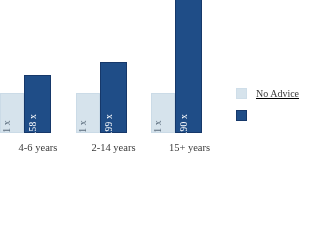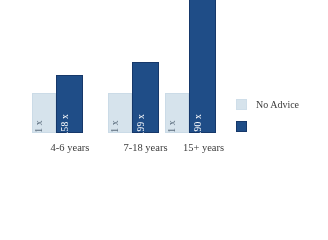--- a/index.html
+++ b/index.html
@@ -14,21 +14,20 @@
     position:absolute;inset:0;
     width:328px;height:160px;
     overflow:hidden;
   }
   
   .plot{
     position:absolute;
     left:0;top:0;
     width:228px;height:160px;
     overflow:hidden;
-    margin-left:32px;
   }
   .group{
     position:absolute;
     bottom:0;
     height:160px;
   }
   .bars{
     position:absolute;
     left:0;
     bottom:27px;   
@@ -73,22 +72,23 @@
   }
   
   .legend{
     position:absolute;
     left:236px;
     top:88px;
     width:92px;
   }
   .legend-row{
     display:flex;
-    align-items:flex-end;
+    align-items:flex-start;
     height:22px;
+    text-decoration:underline;
   }
   .legend-swatch{
     width:11px;height:11px;
     flex:0 0 11px;
     box-sizing:border-box;
     margin-right:9px;
   }
   .legend-swatch.light{background:#d6e3ec;border:1px solid #cfdee9;}
   .legend-swatch.dark{background:#1f4d87;border:1px solid #16386a;}
   .legend-label{
@@ -118,24 +118,24 @@
 
     <div class="group" style="left:76px;width:75px;">
       <div class="bars" style="left:0px;">
         <div class="bar light" style="width:24px;height:40px;">
           <span class="bar-label">1 x</span>
         </div>
         <div class="bar dark" style="width:27px;height:71px;">
           <span class="bar-label">1.99 x</span>
         </div>
       </div>
-      <div class="cat-label">7-18 years</div>
+      <div class="cat-label">2-14 years</div>
     </div>
 
-    <div class="group" style="left:133px;width:77px;">
+    <div class="group" style="left:151px;width:77px;">
       <div class="bars" style="left:0px;">
         <div class="bar light" style="width:24px;height:40px;">
           <span class="bar-label">1 x</span>
         </div>
         <div class="bar dark" style="width:27px;height:160px;">
           <span class="bar-label">3.90 x</span>
         </div>
       </div>
       <div class="cat-label">15+ years</div>
     </div>

